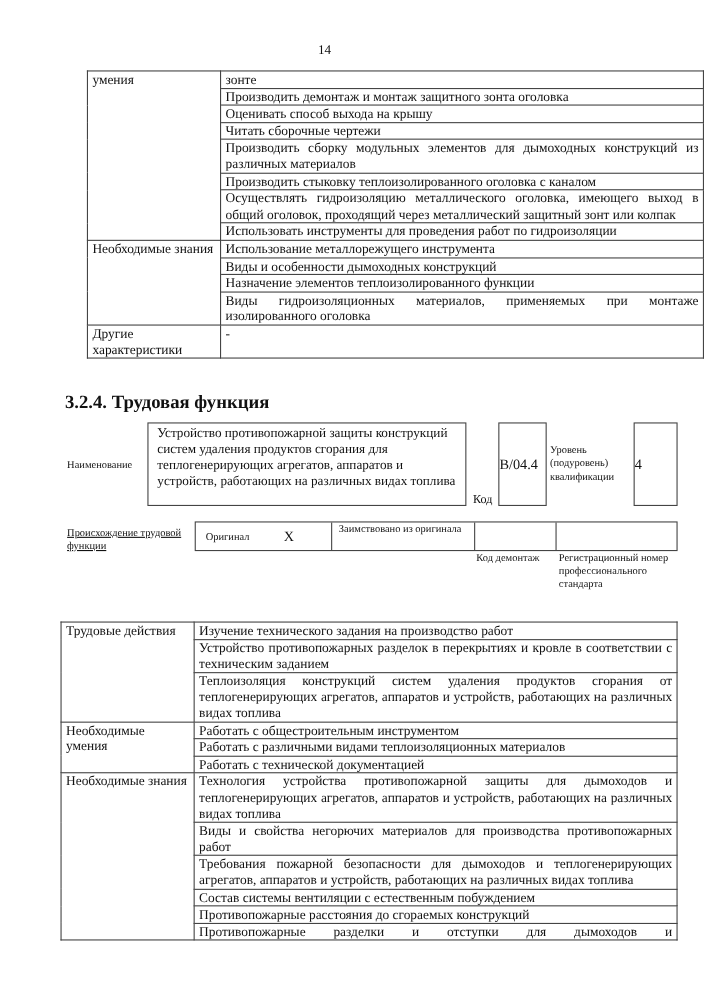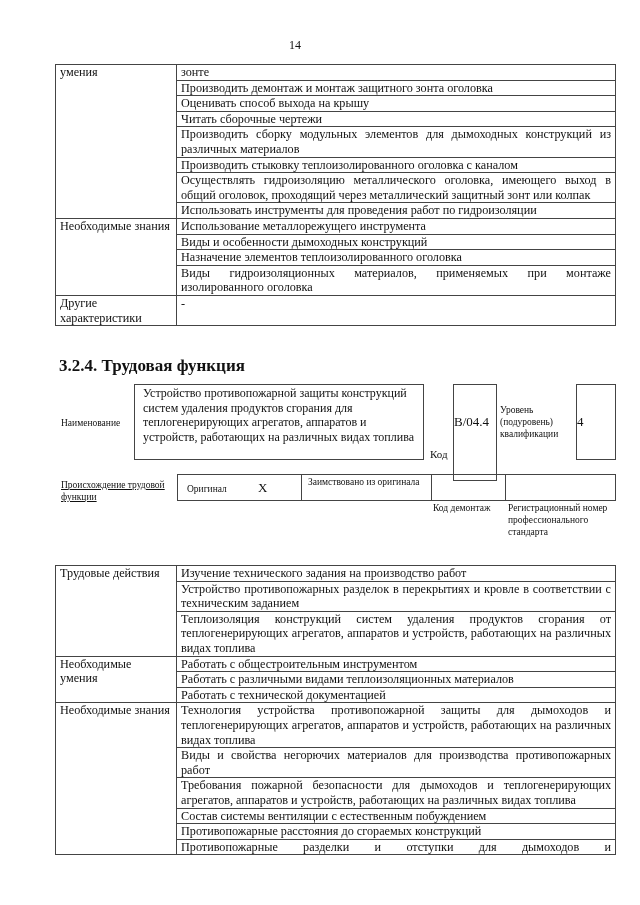--- a/index.html
+++ b/index.html
@@ -15,21 +15,21 @@
   .abs { position:absolute; }
   .box { position:absolute; border:1px solid #444; box-sizing:border-box; }
   .small { font-size:9.5px; line-height:12px; }
   .center { text-align:left; }
 </style>
 </head>
 <body>
 
 <div class="page-num">14</div>
 
-<table class="grid" style="top:64px;">
+<table class="grid" style="top:64px;margin-left:24px;">
   <tbody>
       <tr>
     <td class="lbl" rowspan="8">умения</td>
     <td>зонте</td>
   </tr>
   <tr>
         <td>Производить демонтаж и монтаж защитного зонта оголовка</td>
       </tr>
   <tr>
         <td>Оценивать способ выхода на крышу</td>
@@ -50,39 +50,39 @@
         <td>Использовать инструменты для проведения работ по гидроизоляции</td>
       </tr>
   <tr>
     <td class="lbl" rowspan="4">Необходимые знания</td>
     <td>Использование металлорежущего инструмента</td>
   </tr>
   <tr>
         <td>Виды и особенности дымоходных конструкций</td>
       </tr>
   <tr>
-        <td>Назначение элементов теплоизолированного оголовка</td>
+        <td>Назначение элементов теплоизолированного функции</td>
       </tr>
   <tr>
         <td class="j">Виды гидроизоляционных материалов, применяемых при монтаже изолированного оголовка</td>
       </tr>
   <tr>
     <td class="lbl" style="height:29px;">Другие характеристики</td>
     <td>-</td>
   </tr>
 </tbody>
   </table>
 
 <div class="sec-title">3.2.4. Трудовая функция</div>
 
 <div class="abs small" style="left:61px; top:417px;">Наименование</div>
 <div class="box" style="left:134px; top:384px; width:290px; height:76px; padding:1px 8px; font-size:12px; line-height:14.6px;">Устройство противопожарной защиты конструкций систем удаления продуктов сгорания для теплогенерирующих агрегатов, аппаратов и устройств, работающих на различных видах топлива</div>
 
 <div class="abs" style="left:430px; top:416px; font-size:11px;margin-top:32px;">Код</div>
-<div class="box center" style="left:453px; top:384px; width:44px; height:97px; line-height:74px; font-size:13px;">B/04.4</div>
+<div class="box center" style="left:453px; top:384px; width:44px; height:76px; line-height:74px; font-size:13px;">B/04.4</div>
 
 <div class="abs small center" style="left:500px; top:404px; width:72px;">Уровень (подуровень) квалификации</div>
 <div class="box center" style="left:576px; top:384px; width:40px; height:76px; line-height:74px; font-size:13px;">4</div>
 
 <div class="abs small" style="left:61px; top:479px; width:110px;text-decoration:underline;">Происхождение трудовой функции</div>
 <div class="box" style="left:177px; top:474px; width:439px; height:27px;">
   <div class="abs small" style="left:9px; top:8px;">Оригинал</div>
   <div class="abs" style="left:80px; top:5px; font-size:13px;">X</div>
   <div class="abs" style="left:123px; top:0; width:1px; height:25px; background:#444;"></div>
   <div class="abs small" style="left:130px; top:1px; width:120px;">Заимствовано из оригинала</div>

